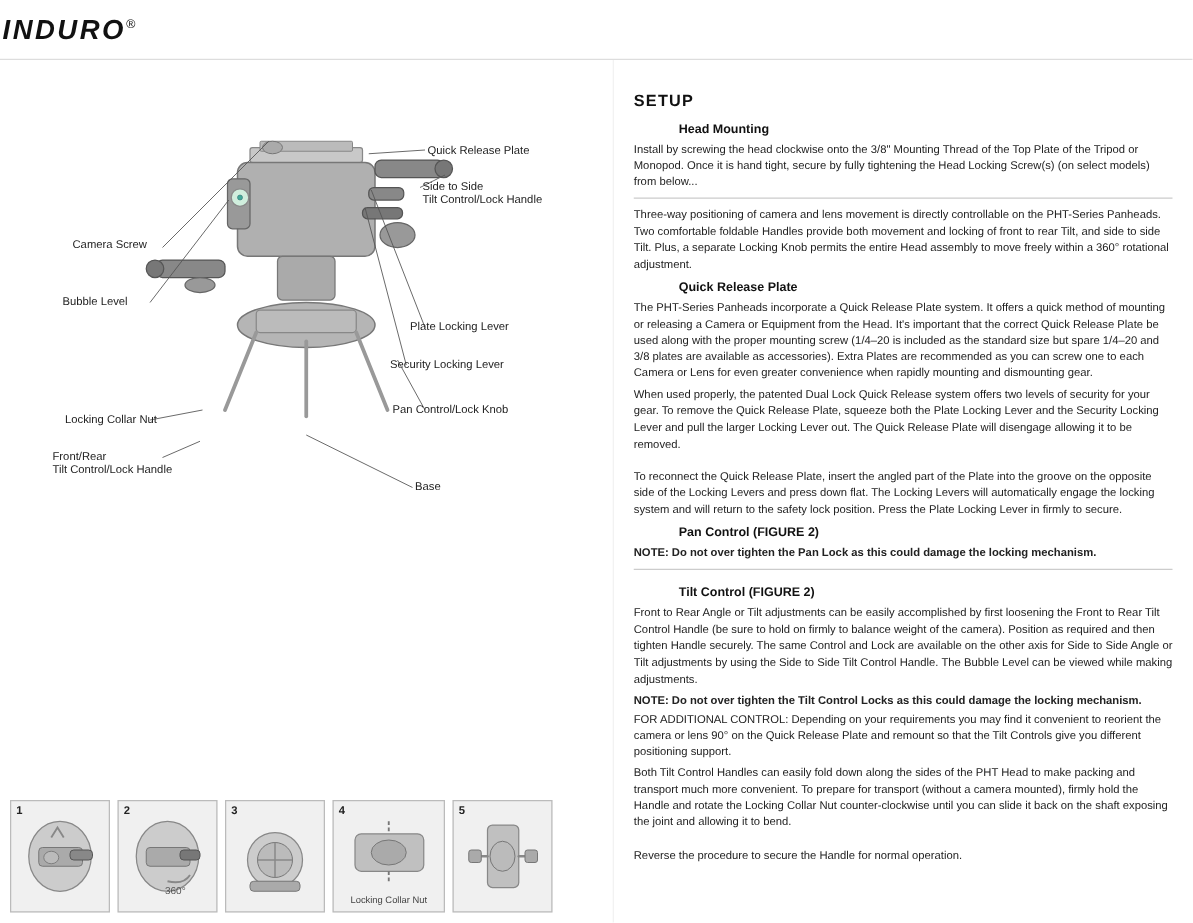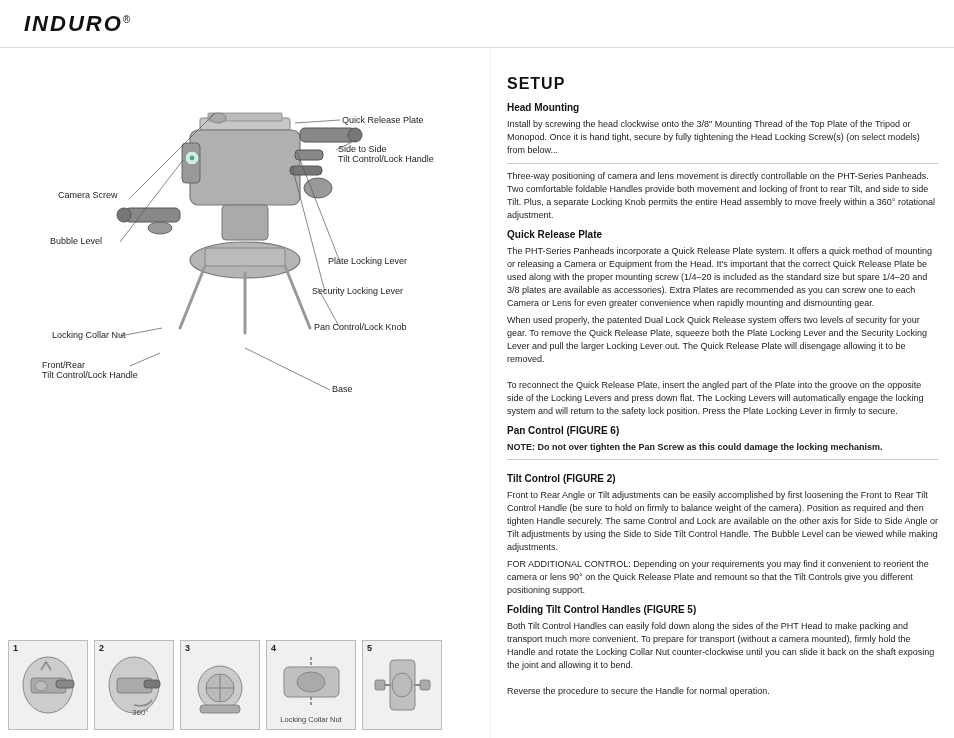--- a/index.html
+++ b/index.html
@@ -17,21 +17,21 @@
     
     #header {
       position: absolute;
       top: 0; left: 0;
       width: 100%;
       height: 48px;
       background: #fff;
       border-bottom: 1px solid #ddd;
       display: flex;
       align-items: center;
-      padding-left: 24px;
+      padding-left: 2px;
     }
     #logo-text {
       font-size: 22px;
       font-weight: 900;
       letter-spacing: 2px;
       color: #111;
       font-style: italic;
       text-transform: uppercase;
     }
     #logo-r {
@@ -64,34 +64,35 @@
       height: 100%;
       padding: 14px 16px 14px 16px;
       overflow-y: auto;
       border-left: 1px solid #eee;
       font-size: 9.5px;
       line-height: 1.45;
     }
 
     
     .section-title {
-      font-size: 16px;
+      font-size: 13px;
       font-weight: bold;
       text-transform: uppercase;
       letter-spacing: 1px;
       margin-top: 10px;
       margin-bottom: 4px;
       color: #111;
     }
     .sub-title {
       font-size: 10px;
       font-weight: bold;
       margin-top: 6px;
       margin-bottom: 2px;
       color: #111;
+      margin-left: 36px;
     }
     .body-text {
       font-size: 9px;
       line-height: 1.45;
       color: #222;
       margin-bottom: 4px;
     }
     .note-text {
       font-size: 9px;
       font-weight: bold;
@@ -268,30 +269,30 @@
 
     <hr class="divider">
 
     <div class="body-text">Three-way positioning of camera and lens movement is directly controllable on the PHT-Series Panheads. Two comfortable foldable Handles provide both movement and locking of front to rear Tilt, and side to side Tilt. Plus, a separate Locking Knob permits the entire Head assembly to move freely within a 360° rotational adjustment.</div>
 
     <div class="sub-title">Quick Release Plate</div>
     <div class="body-text">The PHT-Series Panheads incorporate a Quick Release Plate system. It offers a quick method of mounting or releasing a Camera or Equipment from the Head. It's important that the correct Quick Release Plate be used along with the proper mounting screw (1/4–20 is included as the standard size but spare 1/4–20 and 3/8 plates are available as accessories). Extra Plates are recommended as you can screw one to each Camera or Lens for even greater convenience when rapidly mounting and dismounting gear.</div>
 
     <div class="body-text">When used properly, the patented Dual Lock Quick Release system offers two levels of security for your gear. To remove the Quick Release Plate, squeeze both the Plate Locking Lever and the Security Locking Lever and pull the larger Locking Lever out. The Quick Release Plate will disengage allowing it to be removed.<br><br>To reconnect the Quick Release Plate, insert the angled part of the Plate into the groove on the opposite side of the Locking Levers and press down flat. The Locking Levers will automatically engage the locking system and will return to the safety lock position. Press the Plate Locking Lever in firmly to secure.</div>
 
-    <div class="sub-title">Pan Control (FIGURE 6)</div>
-    <div class="note-text">NOTE: Do not over tighten the Pan Screw as this could damage the locking mechanism.</div>
+    <div class="sub-title">Pan Control (FIGURE 2)</div>
+    <div class="note-text">NOTE: Do not over tighten the Pan Lock as this could damage the locking mechanism.</div>
 
     <hr class="divider">
 
     <div style="display:flex; gap:12px;">
 
       <div style="flex:1;">
         <div class="sub-title">Tilt Control (FIGURE 2)</div>
         <div class="body-text">Front to Rear Angle or Tilt adjustments can be easily accomplished by first loosening the Front to Rear Tilt Control Handle (be sure to hold on firmly to balance weight of the camera). Position as required and then tighten Handle securely. The same Control and Lock are available on the other axis for Side to Side Angle or Tilt adjustments by using the Side to Side Tilt Control Handle. The Bubble Level can be viewed while making adjustments.</div>
+        <div class="note-text">NOTE: Do not over tighten the Tilt Control Locks as this could damage the locking mechanism.</div>
         <div class="body-text">FOR ADDITIONAL CONTROL: Depending on your requirements you may find it convenient to reorient the camera or lens 90° on the Quick Release Plate and remount so that the Tilt Controls give you different positioning support.</div>
-        <div class="sub-title">Folding Tilt Control Handles (FIGURE 5)</div>
         <div class="body-text">Both Tilt Control Handles can easily fold down along the sides of the PHT Head to make packing and transport much more convenient. To prepare for transport (without a camera mounted), firmly hold the Handle and rotate the Locking Collar Nut counter-clockwise until you can slide it back on the shaft exposing the joint and allowing it to bend.<br><br>Reverse the procedure to secure the Handle for normal operation.</div>
       </div>
     </div>
 
   </div>
 </div>
 
 </body></html>

